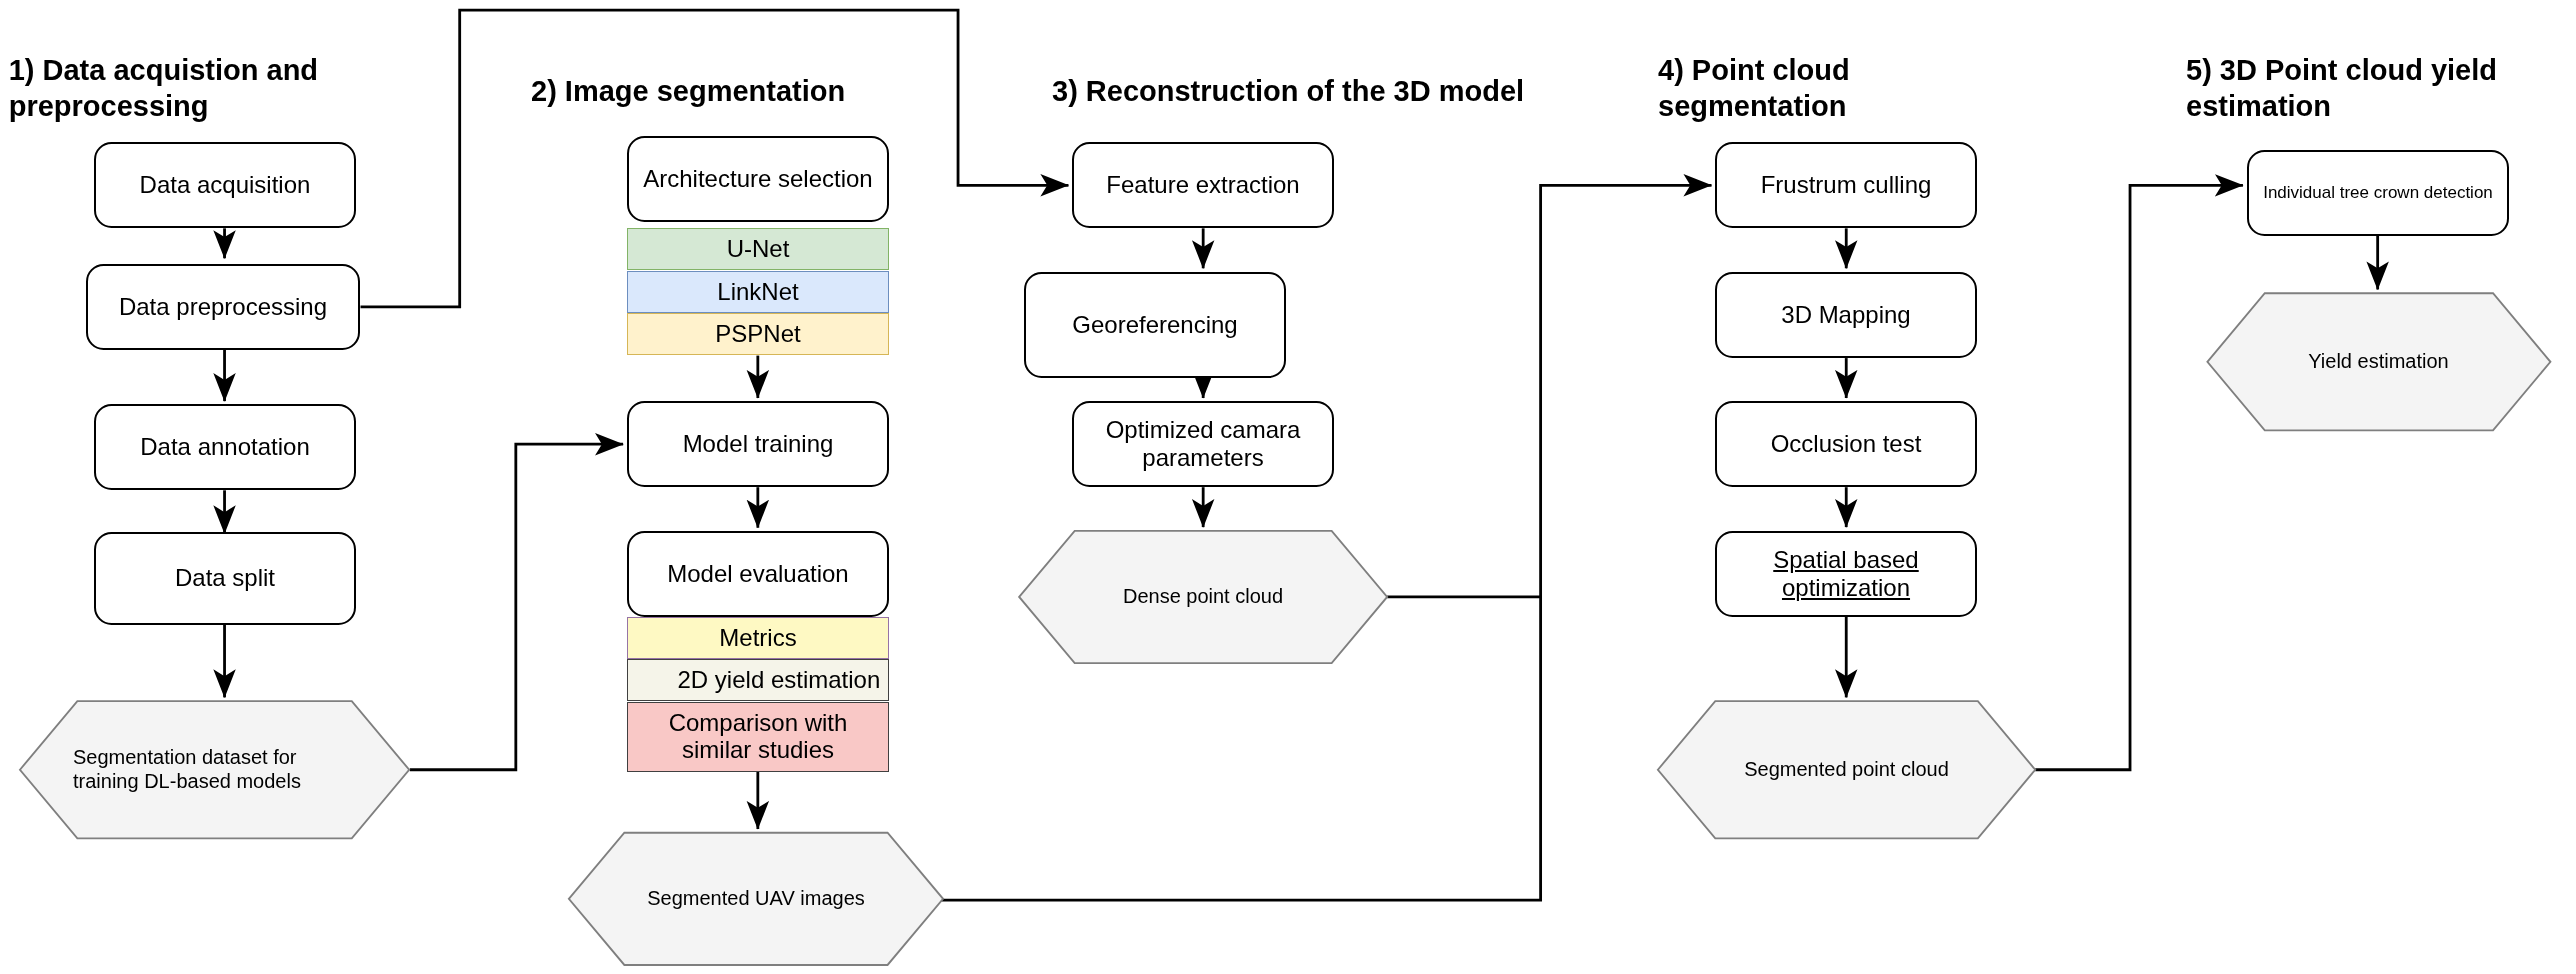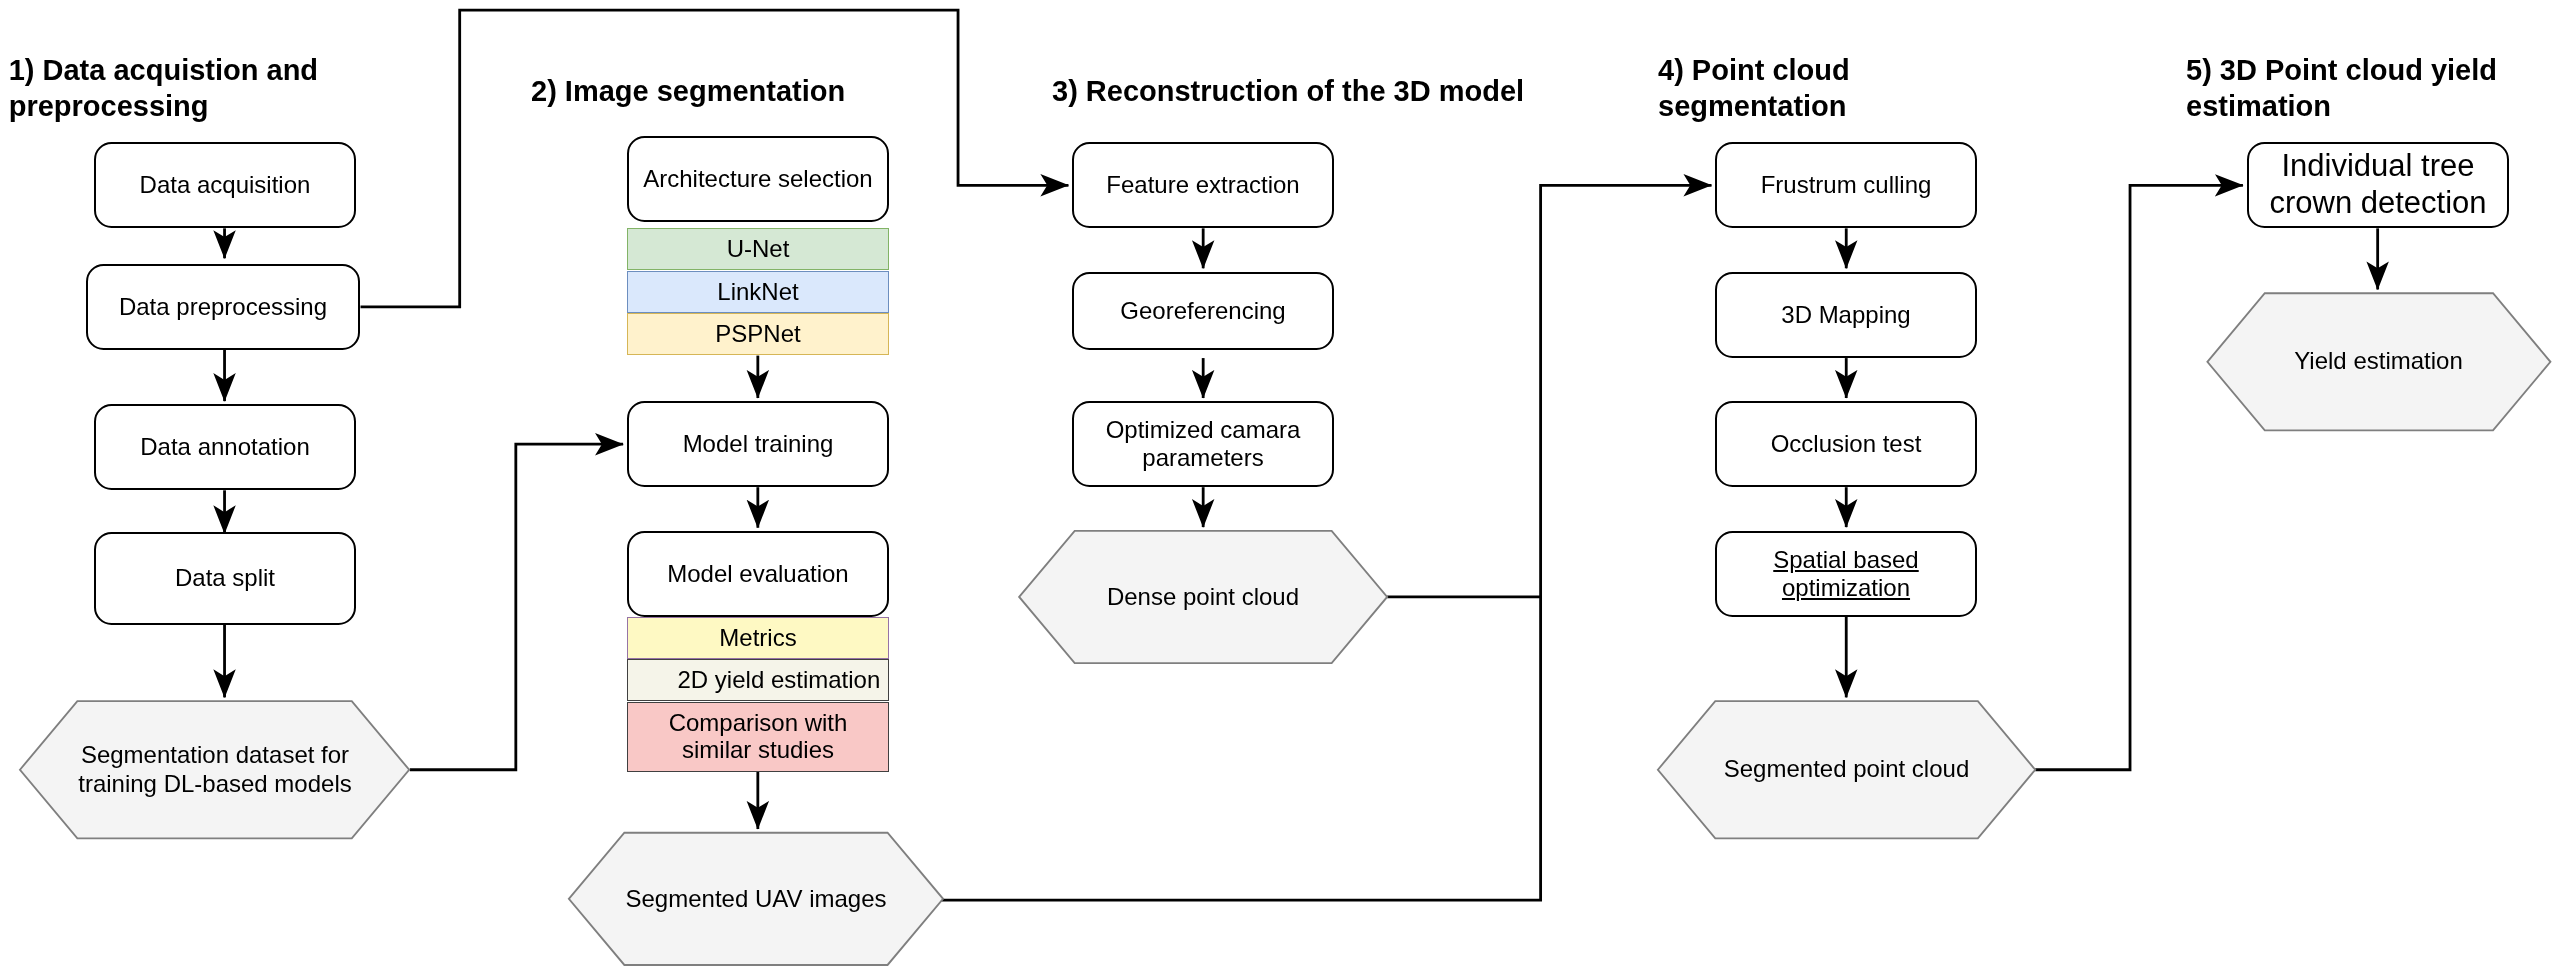--- a/index.html
+++ b/index.html
@@ -45,22 +45,22 @@
   }
   .bar.unet{background:#d5e8d4;border-color:#82b366;}
   .bar.linknet{background:#dae8fc;border-color:#6c8ebf;}
   .bar.pspnet{background:#fff2cc;border-color:#d6b656;}
   .bar.metrics{background:#fef9c3;border-color:#9673a6;text-align:center;}
   .bar.yield2d{background:#f5f4e9;border-color:#404040;}
   .bar.comparison{background:#f9c8c6;border-color:#404040;}
   .hex-label{
     position:absolute;
     display:flex;align-items:center;justify-content:center;
-    text-align:center;
-    font-size:24px;line-height:1.18;
+    text-align:left;
+    font-size:20px;line-height:1.18;
     padding:0 53px;
     box-sizing:border-box;
   }
 </style>
 </head>
 <body>
 
 <div class="canvas">
 
   <svg class="wires" viewBox="0 0 4130 1563" xmlns="http://www.w3.org/2000/svg">
@@ -120,27 +120,27 @@
   <div class="bar linknet" style="left:627px;top:271px;width:262px;height:42px;">LinkNet</div>
   <div class="bar pspnet" style="left:627px;top:313px;width:262px;height:42px;">PSPNet</div>
   <div class="node" style="left:627px;top:401px;width:262px;height:86px;">Model training</div>
   <div class="node" style="left:627px;top:531px;width:262px;height:86px;">Model evaluation</div>
   <div class="bar metrics" style="left:627px;top:617px;width:262px;height:42px;">Metrics</div>
   <div class="bar yield2d" style="left:627px;top:659px;width:262px;height:42px;padding-left:48px;">2D yield estimation</div>
   <div class="bar comparison" style="left:627px;top:702px;width:262px;height:70px;">Comparison with similar studies</div>
   <div class="hex-label" style="left:569px;top:833px;width:374px;height:132px;">Segmented UAV images</div>
 
   <div class="node" style="left:1072px;top:142px;width:262px;height:86px;">Feature extraction</div>
-  <div class="node" style="left:1072px;top:272px;width:262px;height:78px;">Georeferencing</div>
+  <div class="node" style="left:1024px;top:272px;width:262px;height:106px;">Georeferencing</div>
   <div class="node" style="left:1072px;top:401px;width:262px;height:86px;">Optimized camara parameters</div>
   <div class="hex-label" style="left:1019px;top:531px;width:368px;height:132px;">Dense point cloud</div>
 
   <div class="node" style="left:1715px;top:142px;width:262px;height:86px;">Frustrum culling</div>
   <div class="node" style="left:1715px;top:272px;width:262px;height:86px;">3D Mapping</div>
   <div class="node" style="left:1715px;top:401px;width:262px;height:86px;">Occlusion test</div>
   <div class="node" style="left:1715px;top:531px;width:262px;height:86px;text-decoration:underline;">Spatial based optimization</div>
   <div class="hex-label" style="left:1658px;top:701px;width:377px;height:137px;">Segmented point cloud</div>
 
-  <div class="node tight" style="left:2247px;top:142px;width:262px;height:86px;font-size:31px;">Individual tree crown detection</div>
+  <div class="node tight" style="left:2247px;top:150px;width:262px;height:86px;font-size:17px;">Individual tree crown detection</div>
   <div class="hex-label" style="left:2207px;top:293px;width:343px;height:137px;">Yield estimation</div>
 
 </div>
 
 
 </body></html>

